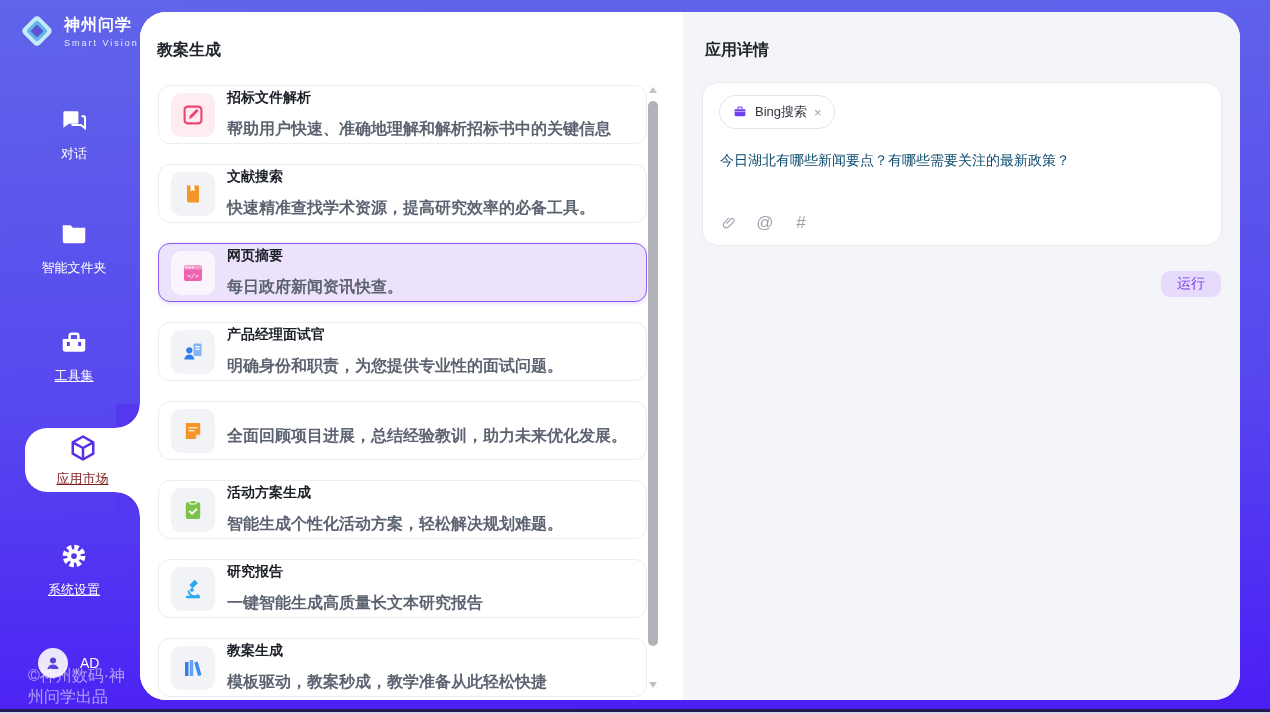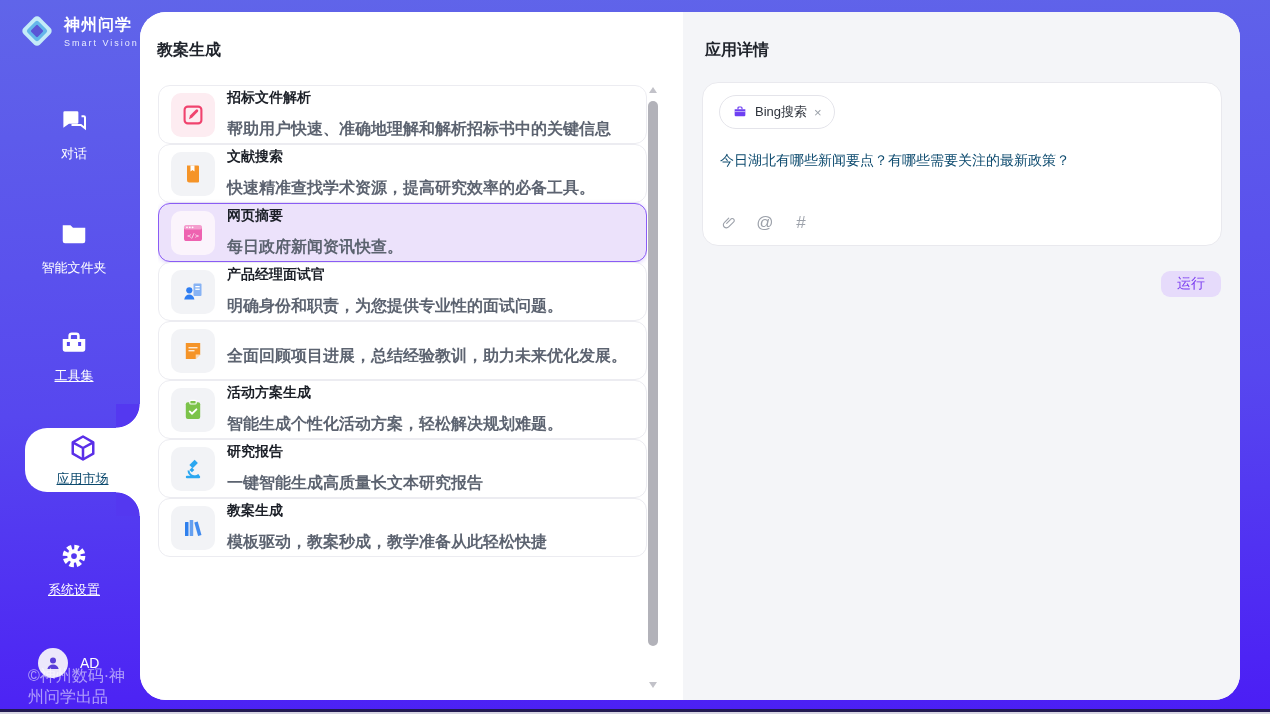--- a/index.html
+++ b/index.html
@@ -19,40 +19,40 @@
   .nav-item .nav-icon { display:inline-block; width:30px; height:30px; }
   .nav-item .nav-icon svg { width:30px; height:30px; }
   .nav-item .nav-label { display:block; font-size:13px; margin-top:6px; color:#fff; }
   .nav-item.u .nav-label { text-decoration:underline; }
   .nav-item:nth-child(1) { top:105px; }
   .nav-item:nth-child(2) { top:219px; }
   .nav-item:nth-child(3) { top:327px; }
   .nav-item:nth-child(4) { top:428px; height:64px; }
   .nav-item:nth-child(5) { top:541px; }
   .nav-item.active { left:25px; width:115px; background:#fff; border-radius:22px 0 0 22px; padding-top:5px; }
-  .nav-item.active .nav-label { color:#0c4a6e; margin-top:3px; }
+  .nav-item.active .nav-label { color:#7f1d1d; margin-top:3px; }
   .fillet { position:absolute; right:0; width:24px; height:24px; }
   .fillet.top    { top:-24px;  background:radial-gradient(circle 24px at 0 0,    #5438f0 23.2px, #fff 24px); }
   .fillet.bottom { bottom:-24px; background:radial-gradient(circle 24px at 0 100%, #5438f0 23.2px, #fff 24px); }
   .user-row { position:absolute; left:38px; top:648px; display:flex; align-items:center; gap:12px; }
   .avatar { width:30px; height:30px; border-radius:50%; background:#ece7fb; display:flex; align-items:center; justify-content:center; }
   .avatar svg { width:18px; height:18px; }
   .user-name { color:#fff; font-size:14px; }
   .footer-credit { position:absolute; left:28px; bottom:2px; color:rgba(255,255,255,.55); font-size:16px; }
 
   
   .content { position:absolute; left:140px; top:12px; width:1100px; height:688px;
              border-radius:26px; overflow:hidden; display:flex; background:#fff; }
   .panel-title { font-size:16px; font-weight:700; color:#20242c; }
 
   
   .list-panel { position:relative; width:543px; background:#fff; flex:none; }
   .list-panel .panel-title { position:absolute; left:17px; top:28px; }
   .cards { position:absolute; left:18px; top:73px; width:489px; bottom:0; overflow:hidden;
-           display:flex; flex-direction:column; }
+           display:flex; flex-direction:column; gap:20px; }
   .app-card { flex:none; height:59px; border:1px solid #ececf1; border-radius:12px;
               display:flex; align-items:center; padding:0 12px; background:#fff; cursor:pointer; }
   .app-card.selected { background:#ece2fb; border:1px solid #8a5cf5; box-shadow:0 1px 4px rgba(120,70,240,.25); }
   .tile { width:44px; height:44px; border-radius:10px; flex:none;
           display:flex; align-items:center; justify-content:center; }
   .tile svg { width:24px; height:24px; }
   .app-text { margin-left:12px; min-width:0; }
   .app-title { font-size:14px; font-weight:700; color:#1b1f27; }
   .app-desc  { font-size:16px; color:#5c6370; margin-top:12px; white-space:nowrap;font-weight:bold; }
   .scrollbar { position:absolute; right:25px; top:73px; bottom:10px; width:10px; }

